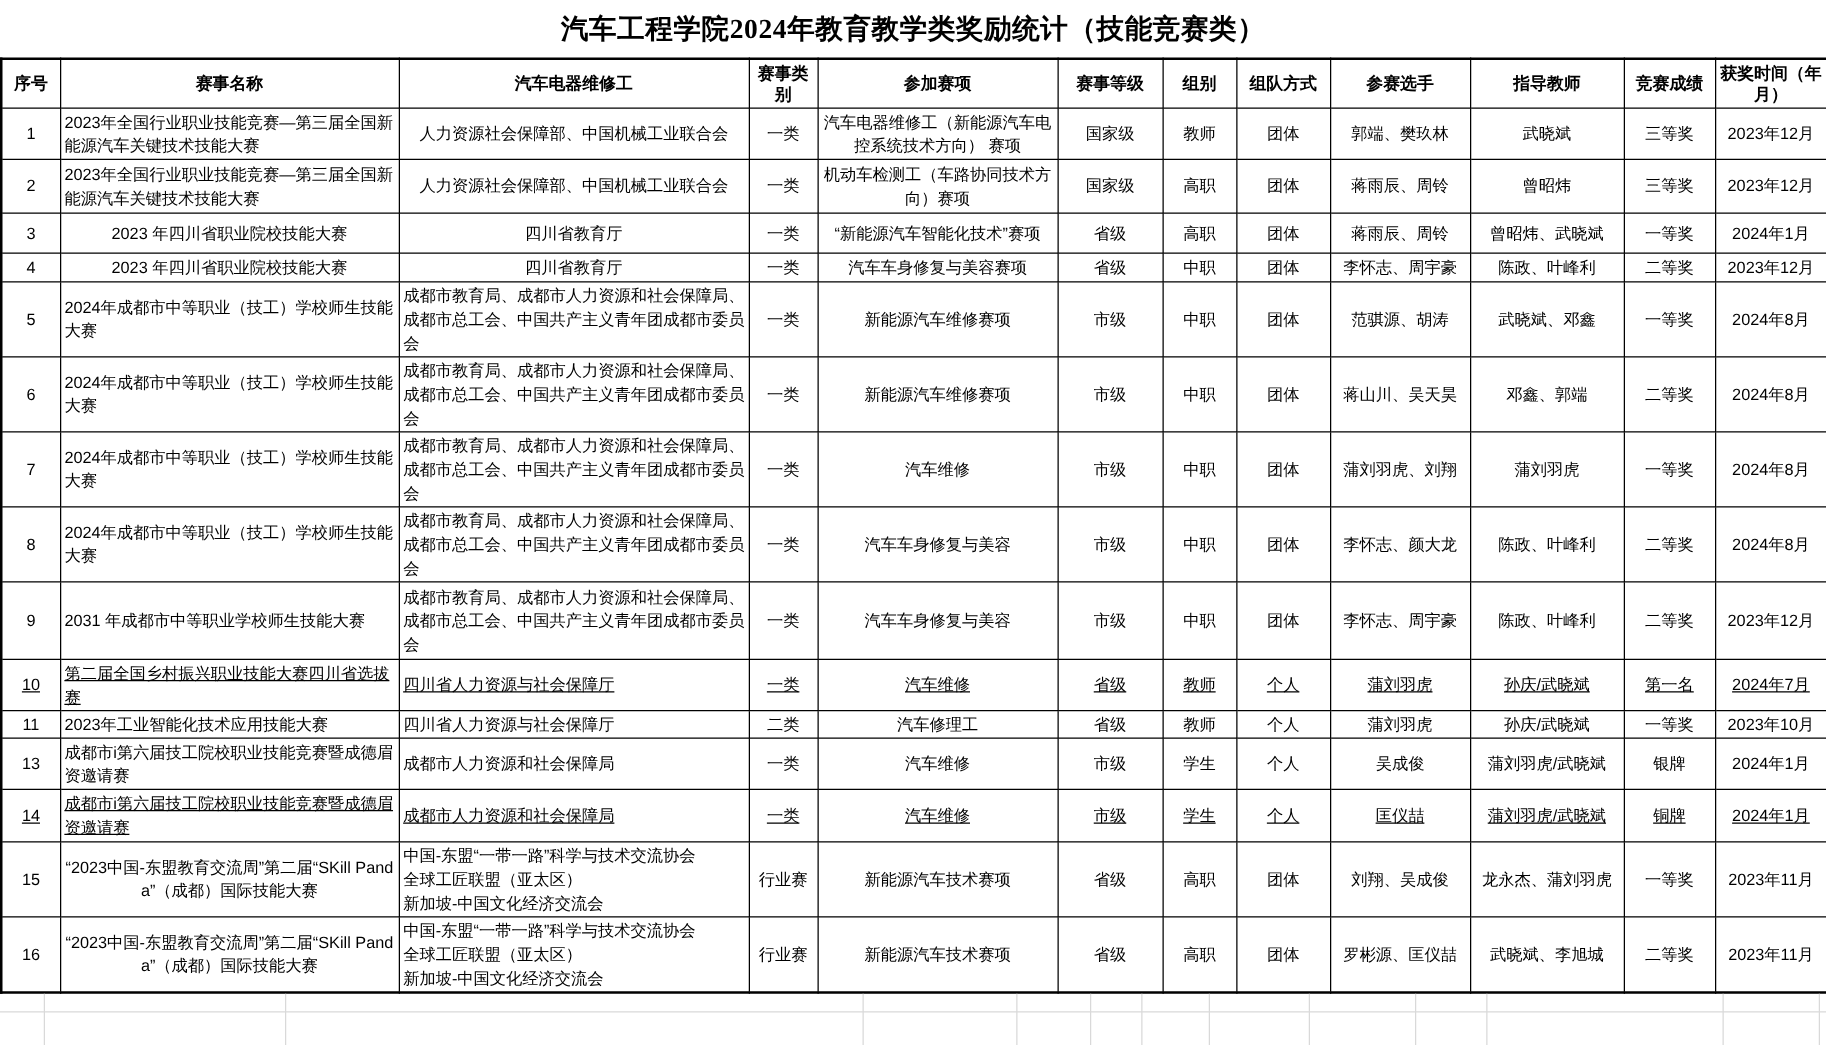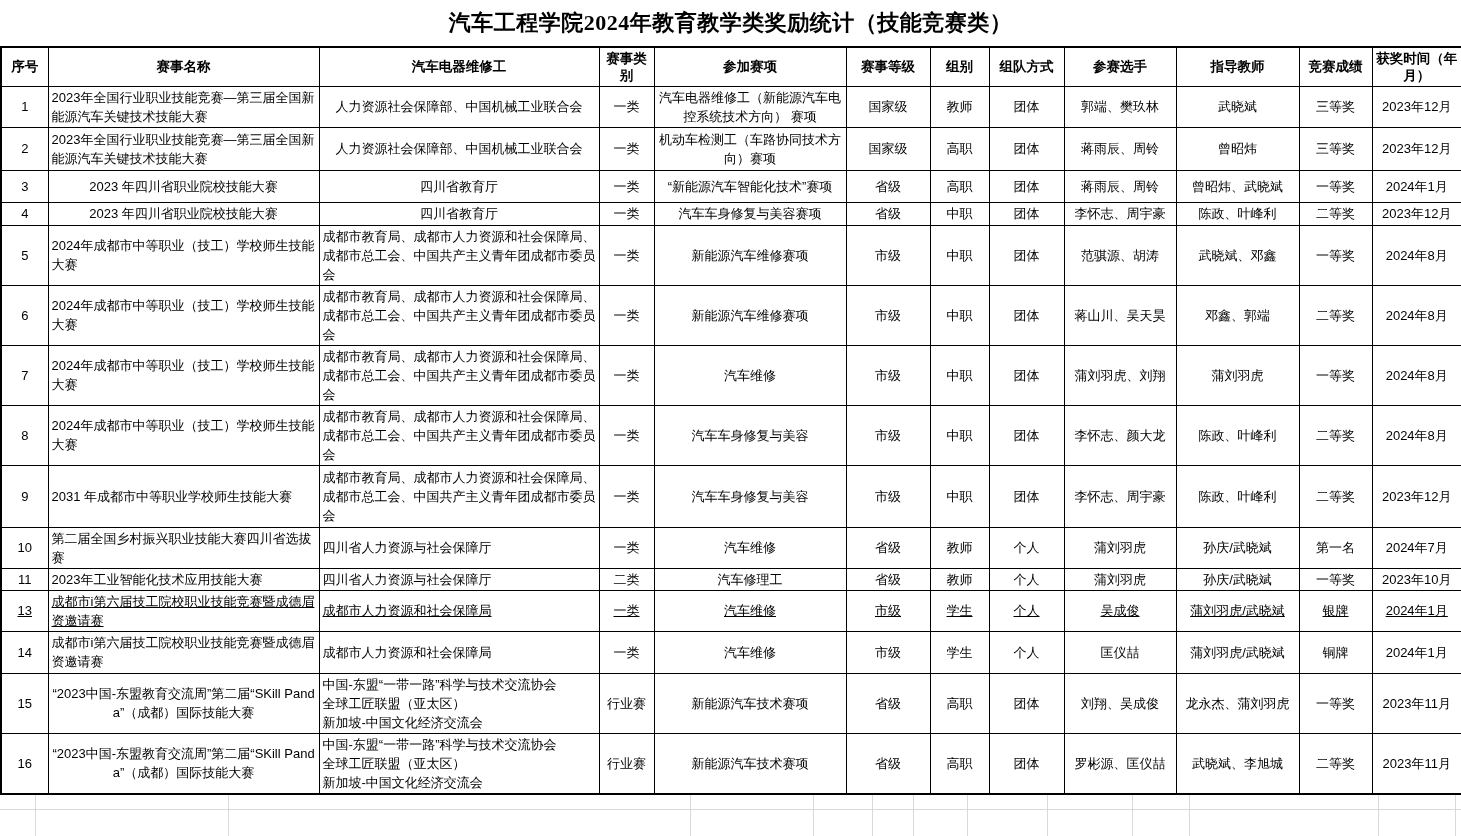--- a/index.html
+++ b/index.html
@@ -201,21 +201,21 @@
           <td>一类</td>
           <td>汽车车身修复与美容</td>
           <td>市级</td>
           <td>中职</td>
           <td>团体</td>
           <td>李怀志、周宇豪</td>
           <td>陈政、叶峰利</td>
           <td>二等奖</td>
           <td>2023年12月</td>
         </tr>
-        <tr style="height: 36px;">
+        <tr style="height: 36px; text-decoration: underline;">
           <td>10</td>
           <td class="al">第二届全国乡村振兴职业技能大赛四川省选拔赛</td>
           <td class="pre al">四川省人力资源与社会保障厅</td>
           <td>一类</td>
           <td>汽车维修</td>
           <td>省级</td>
           <td>教师</td>
           <td>个人</td>
           <td>蒲刘羽虎</td>
           <td>孙庆/武晓斌</td>
@@ -229,35 +229,35 @@
           <td>二类</td>
           <td class="u">汽车修理工</td>
           <td>省级</td>
           <td>教师</td>
           <td>个人</td>
           <td>蒲刘羽虎</td>
           <td>孙庆/武晓斌</td>
           <td>一等奖</td>
           <td>2023年10月</td>
         </tr>
-        <tr style="height: 39px; text-decoration: underline;">
+        <tr style="height: 39px;">
           <td>13</td>
           <td class="al">成都市i第六届技工院校职业技能竞赛暨成德眉资邀请赛</td>
           <td class="pre al">成都市人力资源和社会保障局</td>
           <td>一类</td>
           <td>汽车维修</td>
           <td>市级</td>
           <td>学生</td>
           <td>个人</td>
           <td>吴成俊</td>
           <td>蒲刘羽虎/武晓斌</td>
           <td>银牌</td>
           <td>2024年1月</td>
         </tr>
-        <tr style="height: 42px;">
+        <tr style="height: 42px; text-decoration: underline;">
           <td>14</td>
           <td class="al">成都市i第六届技工院校职业技能竞赛暨成德眉资邀请赛</td>
           <td class="pre al">成都市人力资源和社会保障局</td>
           <td>一类</td>
           <td>汽车维修</td>
           <td>市级</td>
           <td>学生</td>
           <td>个人</td>
           <td>匡仪喆</td>
           <td>蒲刘羽虎/武晓斌</td>

